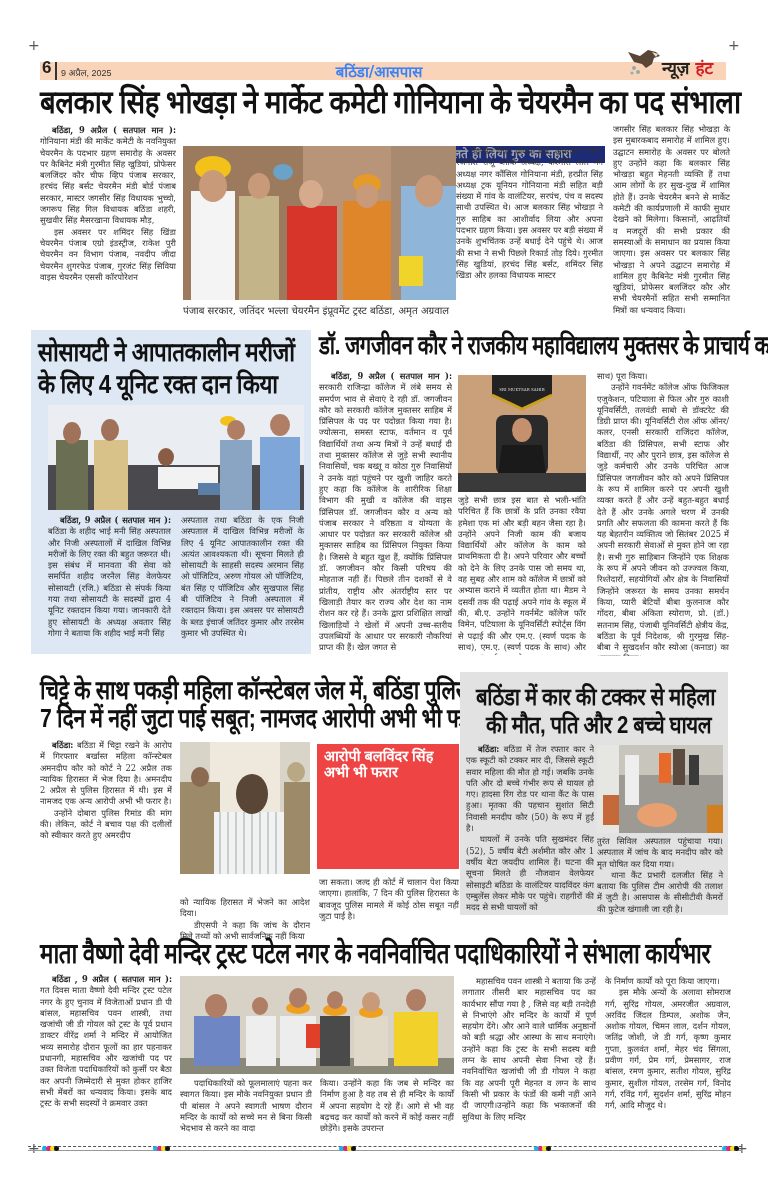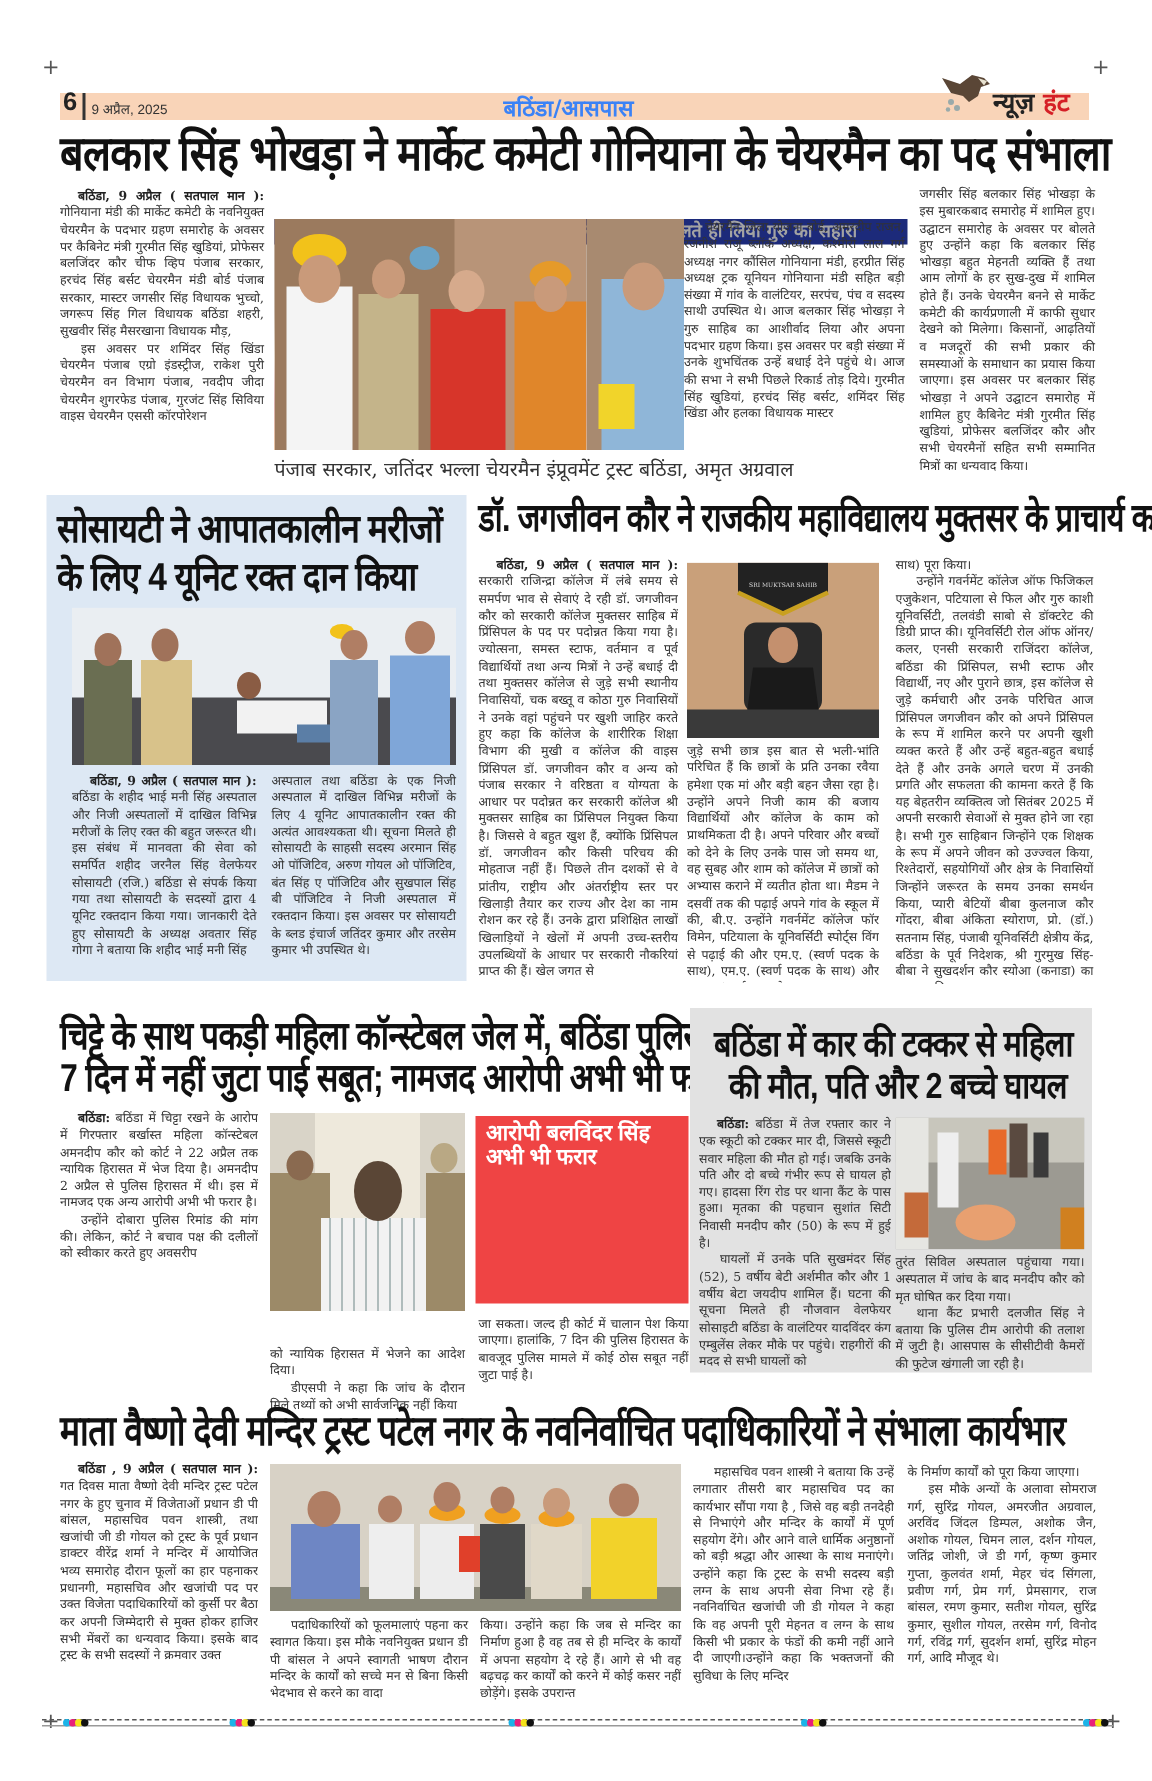--- a/index.html
+++ b/index.html
@@ -14,21 +14,21 @@
   .logo .bird{position:absolute;left:0;top:0;width:36px;height:30px;}
   .logo .txt{position:absolute;left:36px;top:10px;font:bold 17px "DejaVu Sans",sans-serif;color:#222;white-space:nowrap;}
   .logo .txt b{color:#d51f26;}
   h1,h2,h3{margin:0;font-family:"Liberation Sans Narrow","Liberation Sans",sans-serif;font-weight:bold;color:#111;}
   .hl{position:absolute;white-space:nowrap;transform-origin:left top;letter-spacing:-0.5px;}
   .col{position:absolute;font-size:8.3px;line-height:11.3px;text-align:justify;color:#333;font-family:"DejaVu Serif",serif;}
   .col p{margin:0;text-indent:14px;}
   .col p.first{text-indent:12px;}
   .col b{color:#222;}
   .photo{position:absolute;overflow:hidden;}
-  .caption{position:absolute;font-size:13px;color:#333;white-space:nowrap;}
+  .caption{position:absolute;font-size:10px;color:#333;white-space:nowrap;}
   .bluebar{position:absolute;left:183px;top:126px;width:420px;height:17px;background:#1c2a7a;color:#a3a3a3;font:bold 12px "DejaVu Sans",sans-serif;line-height:17px;padding-left:2px;white-space:nowrap;overflow:hidden;margin-top:20px;}
   .bluebox{position:absolute;left:31px;top:330px;width:280px;height:324px;background:#dde8f4;}
   .graybox{position:absolute;left:460px;top:672px;width:268px;height:243px;background:#e2e2e2;}
   .blackbox{position:absolute;left:317px;top:744px;width:142px;height:125px;background:#ef4444;color:#fff;}
   .blackbox h3{color:#fff;font-size:14.5px;line-height:16px;padding:4px 6px 0 7px;}
   .blackbox .bt{font-size:8.6px;line-height:11.3px;padding:3px 6px 0 7px;font-family:"DejaVu Serif",serif;color:#eee;}
   .blackbox .bt span{display:block;}
   .dashline{position:absolute;left:28px;top:1146px;width:714px;border-top:1px dashed #555;}
   .grayline{position:absolute;left:28px;top:1150px;width:714px;height:1px;background:#999;}
   .cmyk{position:absolute;top:1146px;height:8px;display:flex;gap:0;}
@@ -151,21 +151,21 @@
 </div>
 <div class="col" style="left:597px;top:371px;width:132px;height:285px;overflow:hidden;">
   <p style="text-indent:0">साथ) पूरा किया।</p>
   <p>उन्होंने गवर्नमेंट कॉलेज ऑफ फिजिकल एजुकेशन, पटियाला से फिल और गुरु काशी यूनिवर्सिटी, तलवंडी साबो से डॉक्टरेट की डिग्री प्राप्त की। यूनिवर्सिटी रोल ऑफ ऑनर/कलर, एनसी सरकारी राजिंदरा कॉलेज, बठिंडा की प्रिंसिपल, सभी स्टाफ और विद्यार्थी, नए और पुराने छात्र, इस कॉलेज से जुड़े कर्मचारी और उनके परिचित आज प्रिंसिपल जगजीवन कौर को अपने प्रिंसिपल के रूप में शामिल करने पर अपनी खुशी व्यक्त करते हैं और उन्हें बहुत-बहुत बधाई देते हैं और उनके अगले चरण में उनकी प्रगति और सफलता की कामना करते हैं कि यह बेहतरीन व्यक्तित्व जो सितंबर 2025 में अपनी सरकारी सेवाओं से मुक्त होने जा रहा है। सभी गुरु साहिबान जिन्होंने एक शिक्षक के रूप में अपने जीवन को उज्ज्वल किया, रिश्तेदारों, सहयोगियों और क्षेत्र के निवासियों जिन्होंने जरूरत के समय उनका समर्थन किया, प्यारी बेटियों बीबा कुलनाज कौर गोंदरा, बीबा अंकिता स्योराण, प्रो. (डॉ.) सतनाम सिंह, पंजाबी यूनिवर्सिटी क्षेत्रीय केंद्र, बठिंडा के पूर्व निदेशक, श्री गुरमुख सिंह-बीबा ने सुखदर्शन कौर स्योआ (कनाडा) का धन्यवाद किया।</p>
 </div>
 
 <h2 class="hl" style="left:40px;top:676px;font-size:26px;line-height:28px;transform:scaleX(0.82);">चिट्टे के साथ पकड़ी महिला कॉन्स्टेबल जेल में, बठिंडा पुलिस</h2>
 <h2 class="hl" style="left:40px;top:704px;font-size:26px;line-height:28px;transform:scaleX(0.82);">7 दिन में नहीं जुटा पाई सबूत; नामजद आरोपी अभी भी फरार</h2>
 <div class="col" style="left:40px;top:740px;width:132px;height:175px;overflow:hidden;">
   <p class="first"><b>बठिंडा:</b> <span>बठिंडा में चिट्टा रखने के आरोप में गिरफ्तार बर्खास्त महिला कॉन्स्टेबल अमनदीप कौर को कोर्ट ने 22 अप्रैल तक न्यायिक हिरासत में भेज दिया है। अमनदीप 2 अप्रैल से पुलिस हिरासत में थी। इस में नामजद एक अन्य आरोपी अभी भी फरार है।</span></p>
-  <p>उन्होंने दोबारा पुलिस रिमांड की मांग की। लेकिन, कोर्ट ने बचाव पक्ष की दलीलों को स्वीकार करते हुए अवसरीप</p>
+  <p>उन्होंने दोबारा पुलिस रिमांड की मांग की। लेकिन, कोर्ट ने बचाव पक्ष की दलीलों को स्वीकार करते हुए अमरदीप</p>
 </div>
 <div class="photo" style="left:180px;top:742px;width:130px;height:132px;">
   <svg width="130" height="132" viewBox="0 0 130 132">
     <rect width="130" height="132" fill="#d9d4c8"></rect>
     <rect x="30" y="0" width="70" height="70" fill="#eee9dc"></rect>
     <rect x="0" y="40" width="40" height="92" fill="#9c8a68"></rect>
     <ellipse cx="20" cy="35" rx="9" ry="10" fill="#8a6a50"></ellipse>
     <rect x="34" y="70" width="72" height="62" fill="#f2f2f2"></rect>
     <path d="M40 70 L40 132 M48 70 L48 132 M56 70 L56 132 M64 70 L64 132 M72 70 L72 132 M80 70 L80 132 M88 70 L88 132 M96 70 L96 132" stroke="#9aa" stroke-width="1"></path>
     <ellipse cx="72" cy="52" rx="16" ry="20" fill="#5a4636"></ellipse>

